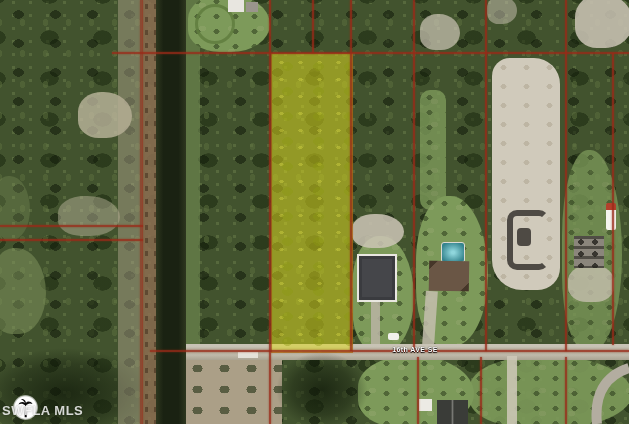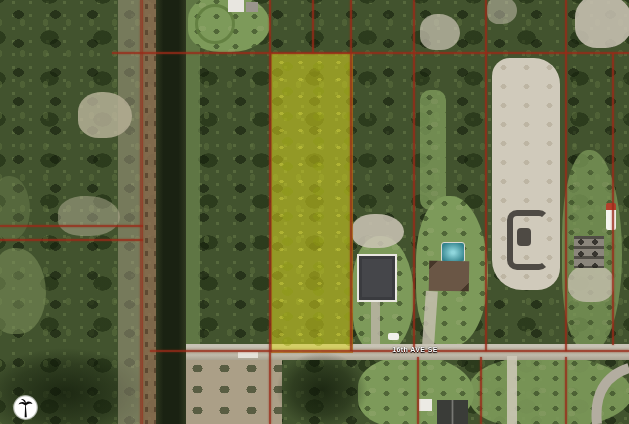--- a/index.html
+++ b/index.html
@@ -172,14 +172,15 @@
   <div class="abs rline v z7" style="left:565px;top:357px;height:67px;"></div>
   <div class="abs rline v z7" style="left:612px;top:53px;height:292px;"></div>
 
   <div class="abs road-label">16th AVE SE</div>
 
   <div class="abs wm-logo">
     <svg width="21" height="23" viewBox="0 0 24 24">
       <path d="M11 23 L13.5 23 L12.4 10 C14 7.5 17 6.5 20 8 C18 4.5 14.5 4.5 12.5 6.5 C12 3.5 9.5 2 7 2.5 C9 3.5 10.5 5 11.6 6.8 C9 5 5.5 5.5 4 8.5 C6.5 7 9.5 7.5 11.6 9.5 Z" fill="#0b0b0b"></path>
     </svg>
   </div>
+  <div class="abs wm-text">SWFLA MLS</div>
 
 </div>
 
 </body></html>

